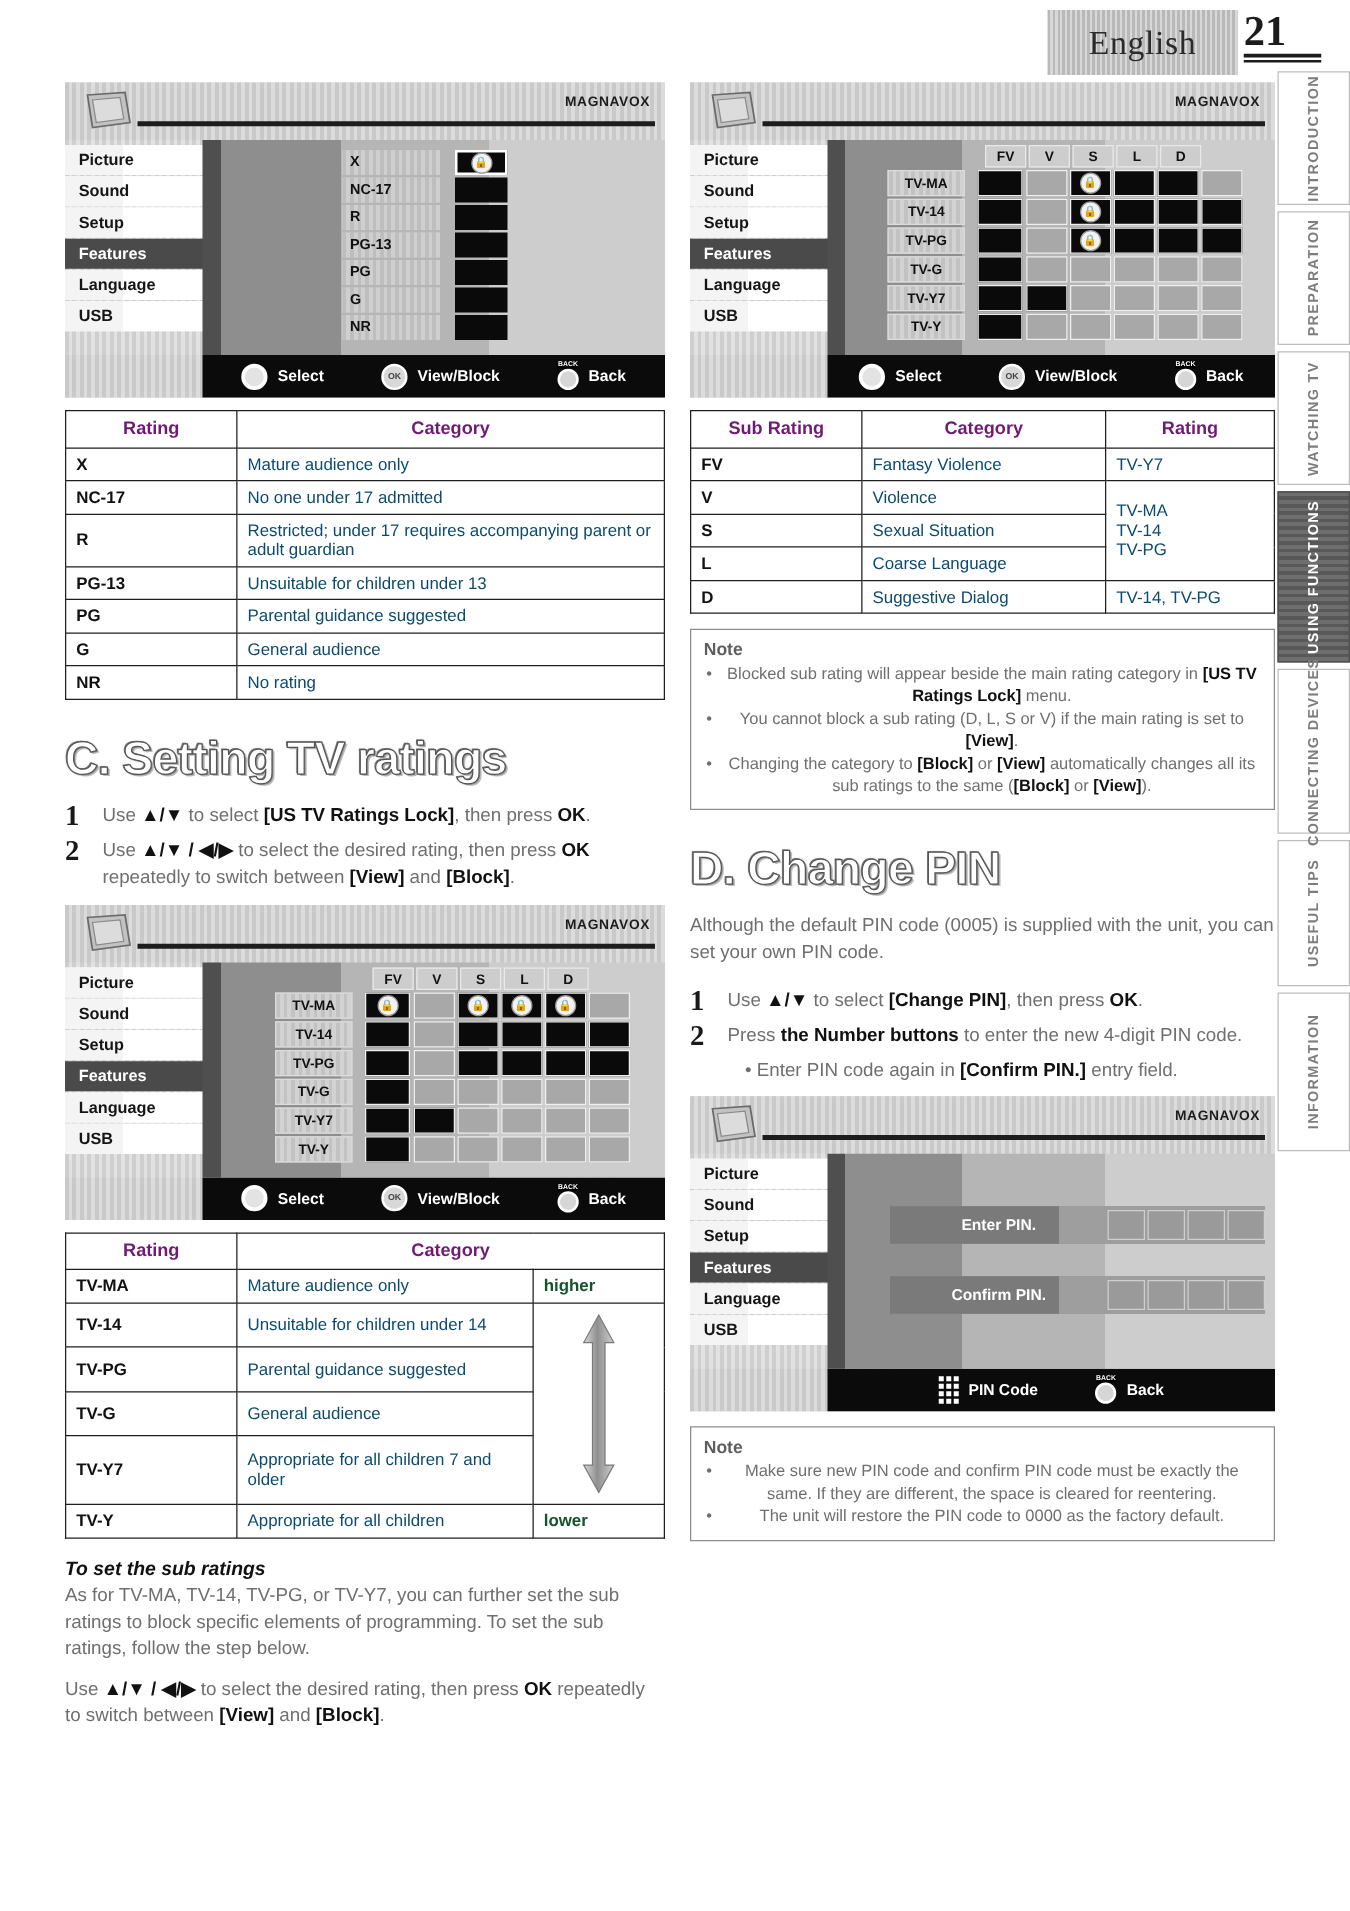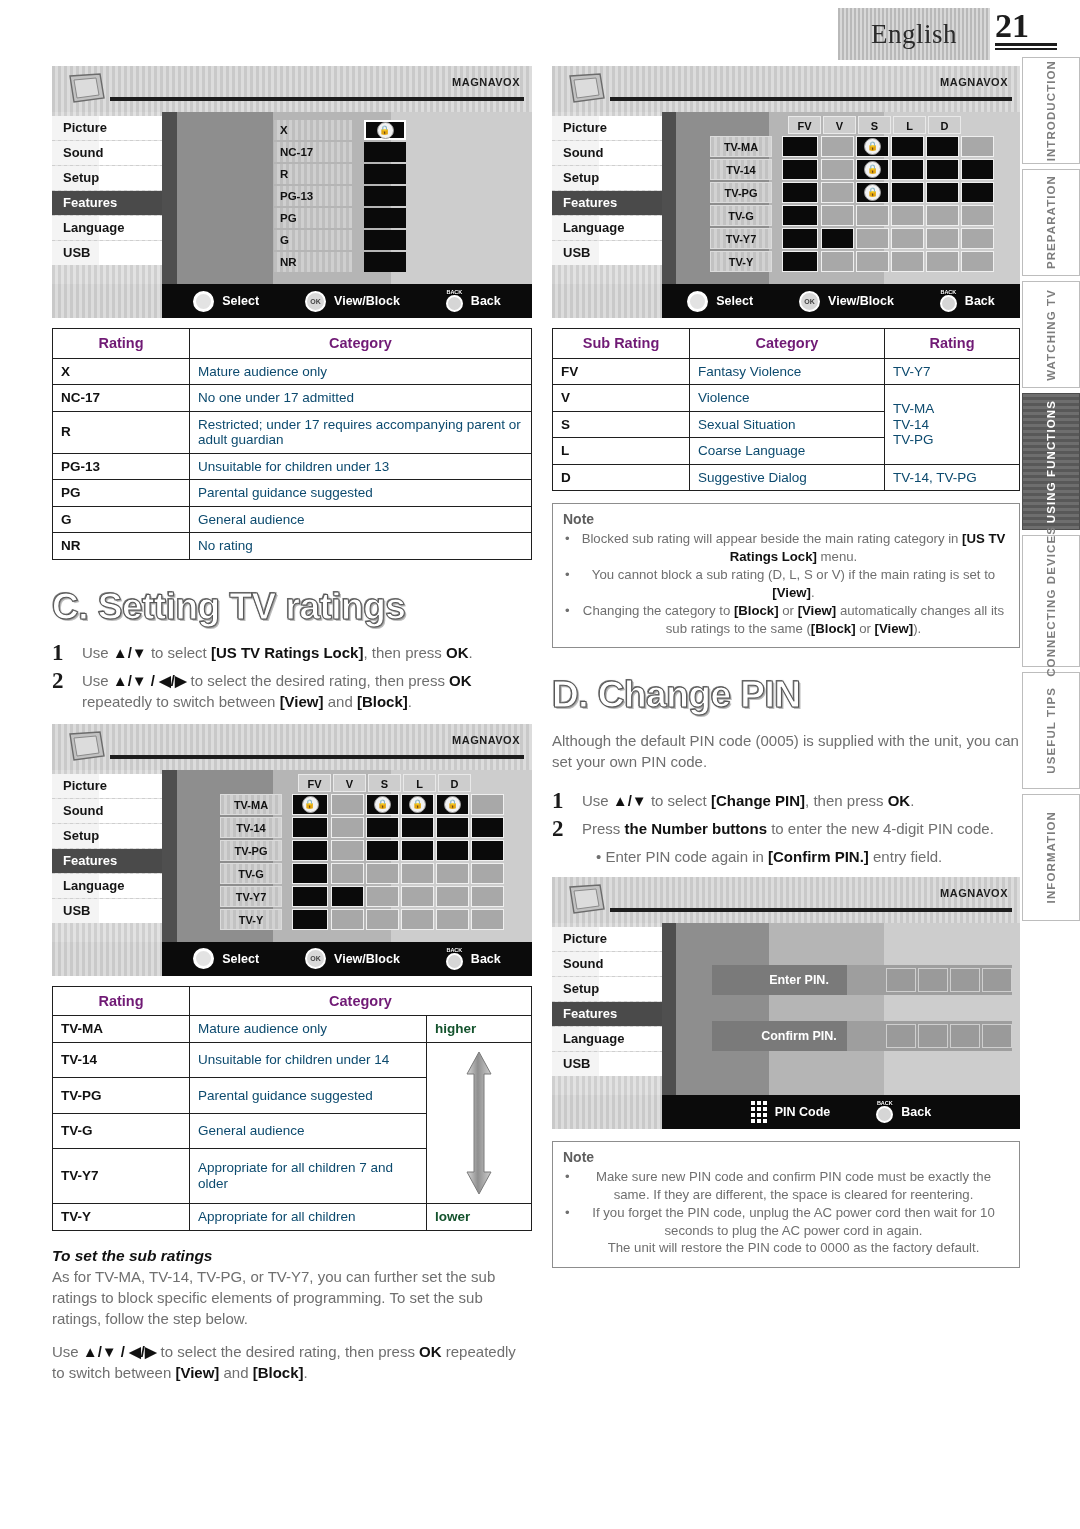--- a/index.html
+++ b/index.html
@@ -692,17 +692,17 @@
             </span>
           <span>Back</span>
           </div>
       </div>
     </div>
 
     <div class="note">
       <h4>Note</h4>
       <ul>
         <li>Make sure new PIN code and confirm PIN code must be exactly the same. If they are different, the space is cleared for reentering.</li>
-        <li><span>If you forget the PIN code, unplug the AC power cord then wait for 10 seconds to plug the AC power cord in again.</span><span class="cont">The unit will restore the PIN code to 0000 as the factory default.</span></li>
+        <li><span class="cont">The unit will restore the PIN code to 0000 as the factory default.</span></li>
       </ul>
     </div>
   </div>
 </div>
 
 </body></html>

